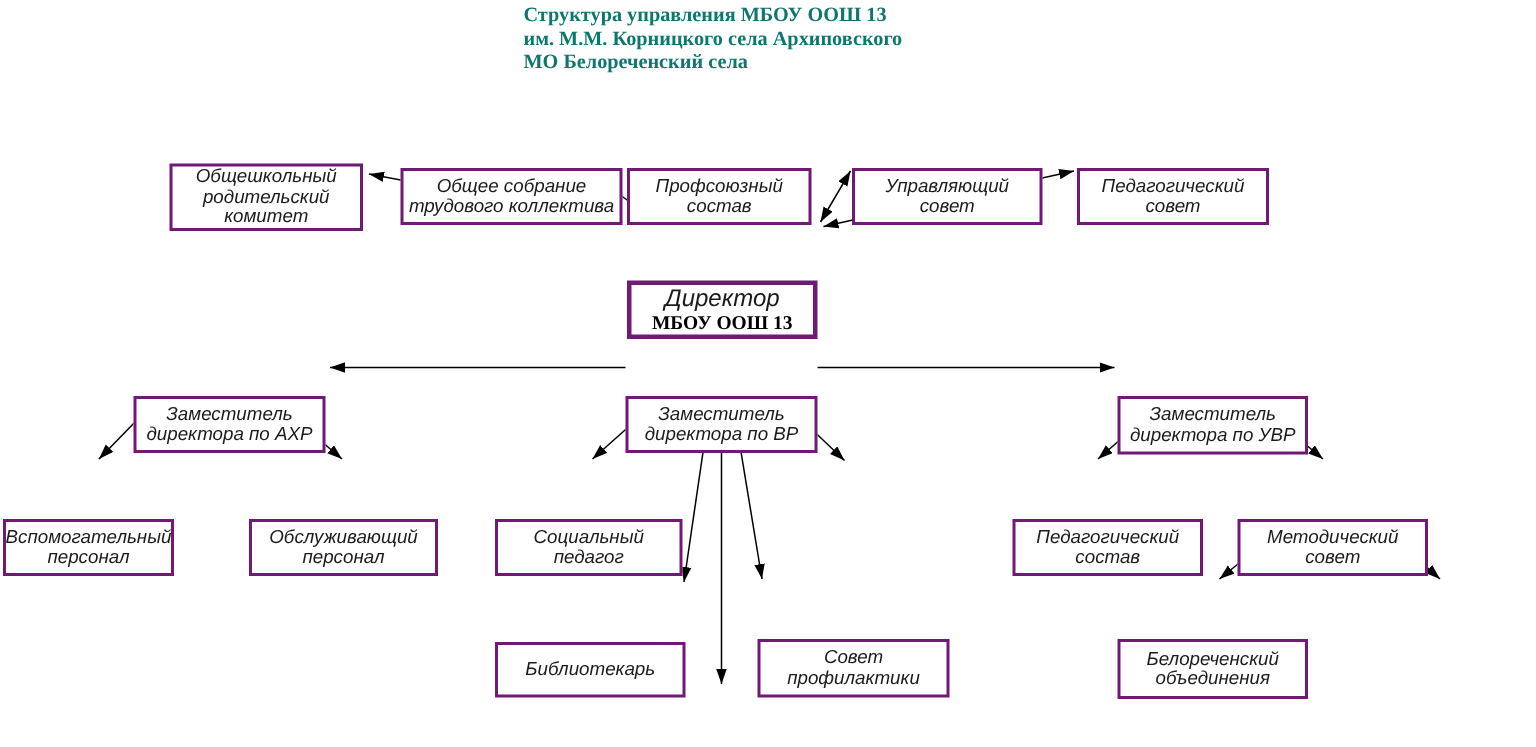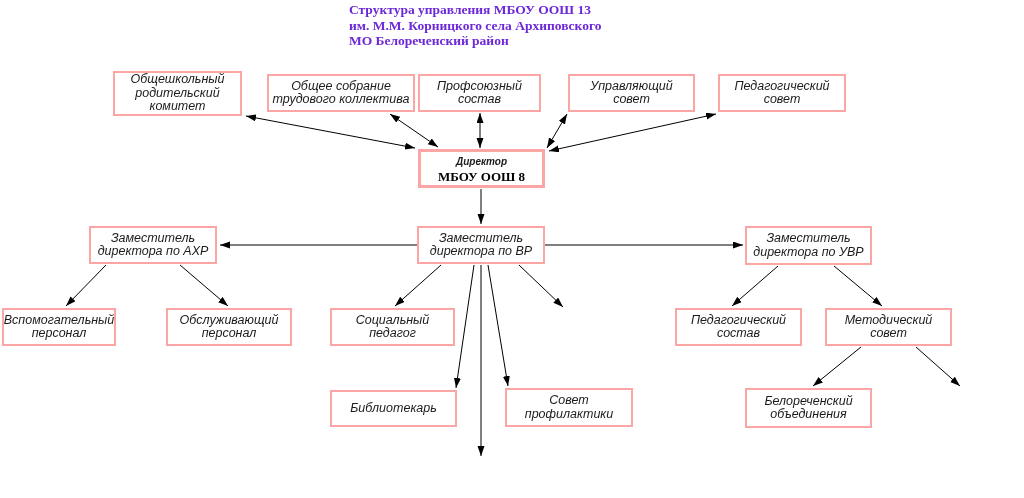--- a/index.html
+++ b/index.html
@@ -1,31 +1,31 @@
 <!DOCTYPE html>
 <html><head>
 <meta charset="utf-8">
 <style>
   html,body{margin:0;padding:0;background:#fff;}
   #canvas{position:relative;width:1024px;height:498px;background:#ffffff;overflow:hidden;
           font-family:"Liberation Sans",sans-serif;color:#1b1b1b;}
   
   .title{position:absolute;left:349px;top:2px;font-family:"Liberation Serif",serif;
-         font-weight:bold;font-size:13.5px;line-height:15.5px;color:#6d28d9;}
+         font-weight:bold;font-size:13.5px;line-height:15.5px;color:#0f766e;}
   
   #edges{position:absolute;left:0;top:0;width:1024px;height:498px;}
   #edges line{stroke:#000;stroke-width:1;}
   
-  .node{position:absolute;box-sizing:border-box;background:#fff;border:2px solid #fca5a5;
-        display:flex;align-items:center;justify-content:center;text-align:center;}
+  .node{position:absolute;box-sizing:border-box;background:#fff;border:2px solid #701a75;
+        display:flex;align-items:center;justify-content:center;text-align:center;margin-top:38px;}
   .node .lbl{white-space:pre-line;font-style:italic;font-size:12.5px;line-height:13.5px;color:#1b1b1b;}
   .node.thick{border-width:3px;}
   .dir2{display:block;font-style:normal;font-weight:bold;font-family:"Liberation Serif",serif;
         font-size:13px;line-height:15px;color:#000;}
-  .dir1{display:block;font-style:italic;font-size:10px;line-height:15px;font-weight:bold;}
+  .dir1{display:block;font-style:italic;font-size:16px;line-height:15px;}
   
   .b-parent{left:113px;top:71px;width:129px;height:45px}
   .b-meeting{left:267px;top:74px;width:148px;height:38px}
   .b-union{left:418px;top:74px;width:123px;height:38px}
   .b-governing{left:568px;top:74px;width:127px;height:38px}
   .b-pedcouncil{left:718px;top:74px;width:128px;height:38px}
   .b-director{left:418px;top:149px;width:127px;height:39px}
   .b-ahr{left:89px;top:226px;width:128px;height:38px}
   .b-vr{left:417px;top:226px;width:128px;height:38px}
   .b-uvr{left:745px;top:226px;width:127px;height:39px}
@@ -42,21 +42,21 @@
   .b-student{left:418px;top:458px;width:127px;height:39px}
 </style>
 </head>
 <body>
 
 <div id="canvas">
 
   <div class="title">
     <div>Структура управления МБОУ ООШ 13</div>
     <div>им. М.М. Корницкого села Архиповского</div>
-    <div>МО Белореченский район</div>
+    <div>МО Белореченский села</div>
   </div>
 
   <svg id="edges" viewBox="0 0 1024 498">
     <defs>
       <marker id="ae" orient="auto" markerUnits="userSpaceOnUse" markerWidth="12" markerHeight="9" refX="10" refY="3.5">
         <path d="M0,0 L10,3.5 L0,7 z" fill="#000"></path>
       </marker>
       <marker id="as" orient="auto-start-reverse" markerUnits="userSpaceOnUse" markerWidth="12" markerHeight="9" refX="10" refY="3.5">
         <path d="M0,0 L10,3.5 L0,7 z" fill="#000"></path>
       </marker>
@@ -100,21 +100,21 @@
 совет</span>
     </div>
   <div class="node b-pedcouncil">
       <span class="lbl">Педагогический
 совет</span>
     </div>
 
   <div class="node thick b-director">
     <div>
       <span class="dir1">Директор</span>
-      <span class="dir2">МБОУ ООШ 8</span>
+      <span class="dir2">МБОУ ООШ 13</span>
     </div>
   </div>
 
   <div class="node b-ahr">
       <span class="lbl">Заместитель
 директора по АХР</span>
     </div>
   <div class="node b-vr">
       <span class="lbl">Заместитель
 директора по ВР</span>

